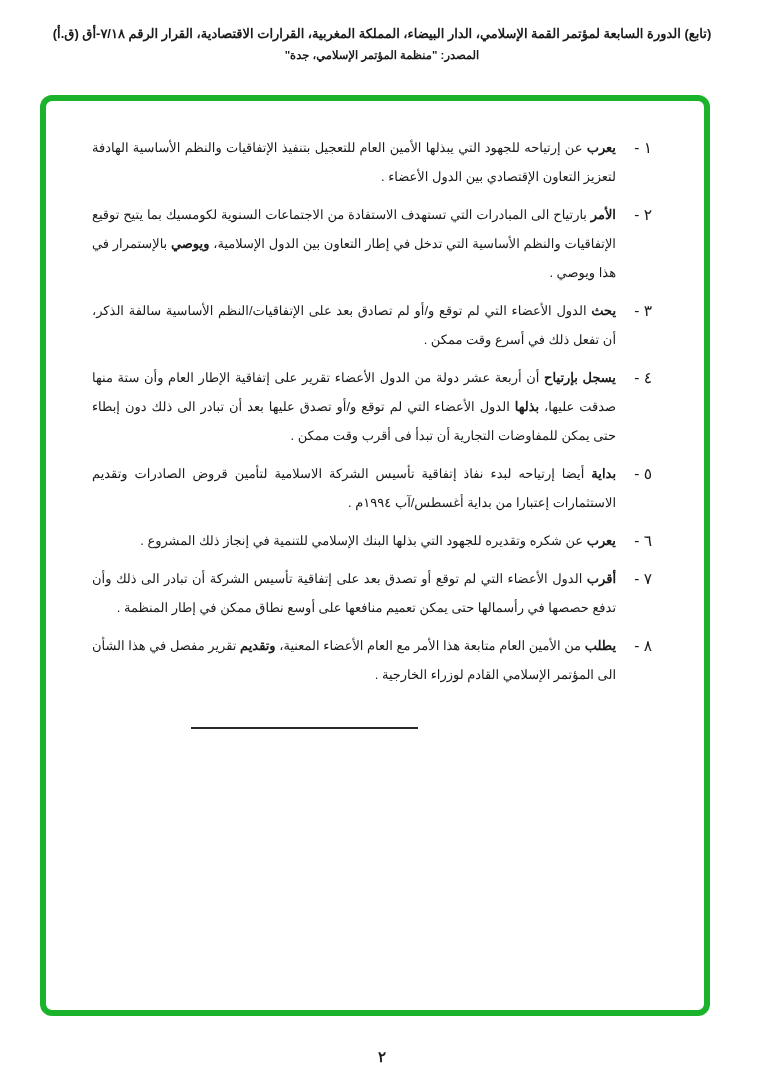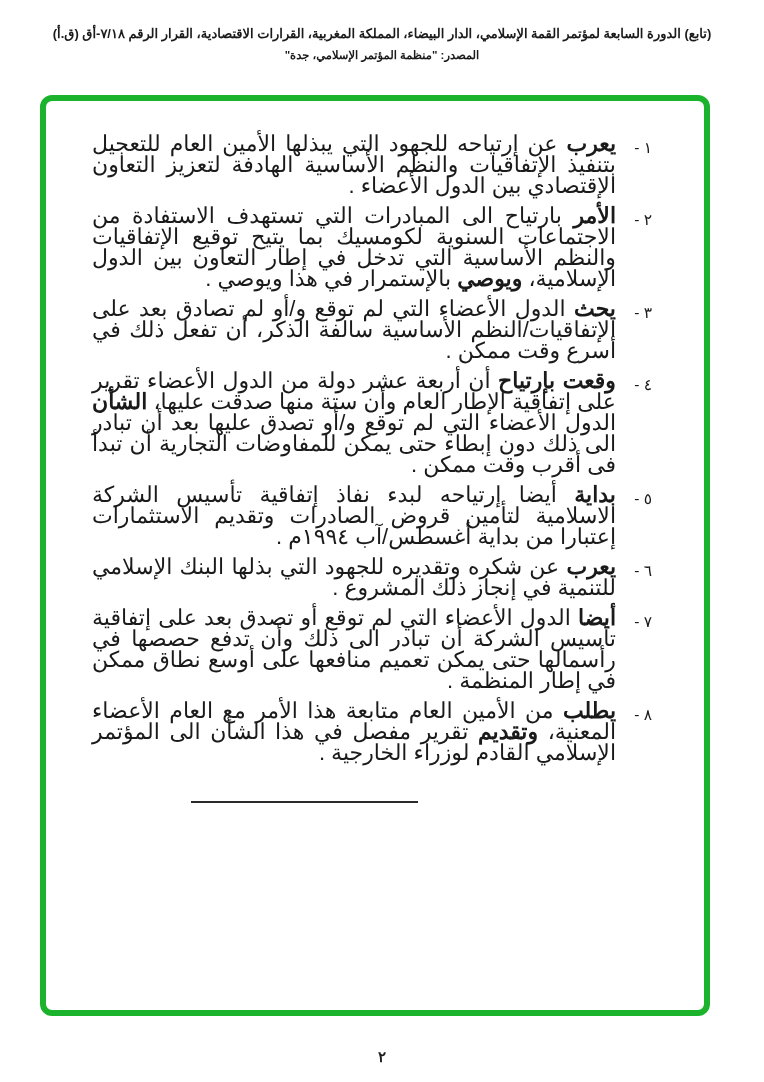--- a/index.html
+++ b/index.html
@@ -55,22 +55,22 @@
   .res-num {
     flex: 0 0 36px;
     font-size: 15.5px;
     line-height: 29px;
     font-weight: normal;
     color: #1a1a1a;
   }
   .res-text {
     flex: 1;
     margin: 0;
-    font-size: 22px;
-    line-height: 21px;
+    font-size: 13px;
+    line-height: 29px;
     text-align: justify;
     color: #1a1a1a;
   }
   .b { font-weight: bold; }
   .divider-line {
     width: 227px;
     height: 2px;
     background: #2a2a2a;
     margin: 38px 0 0 145px;
   }
@@ -107,36 +107,36 @@
     <p class="res-text"><span class="b">الأمر </span><span>بارتياح الى المبادرات التي تستهدف الاستفادة من الاجتماعات السنوية لكومسيك بما يتيح توقيع الإتفاقيات والنظم الأساسية التي تدخل في إطار التعاون بين الدول الإسلامية، </span><span class="b">ويوصي </span><span>بالإستمرار في هذا ويوصي .</span></p>
   </div>
 
   <div class="res-item">
     <span class="res-num">٣ -</span>
     <p class="res-text"><span class="b">يحث </span><span>الدول الأعضاء التي لم توقع و/أو لم تصادق بعد على الإتفاقيات/النظم الأساسية سالفة الذكر، أن تفعل ذلك في أسرع وقت ممكن .</span></p>
   </div>
 
   <div class="res-item">
     <span class="res-num">٤ -</span>
-    <p class="res-text"><span class="b">وقعت بإرتياح </span><span>أن أربعة عشر دولة من الدول الأعضاء تقرير على إتفاقية الإطار العام وأن ستة منها صدقت عليها، </span><span class="b">الشأن </span><span>الدول الأعضاء التي لم توقع و/أو تصدق عليها بعد أن تبادر الى ذلك دون إبطاء حتى يمكن للمفاوضات التجارية أن تبدأ فى أقرب وقت ممكن .</span></p>
+    <p class="res-text"><span class="b">يسجل بإرتياح </span><span>أن أربعة عشر دولة من الدول الأعضاء تقرير على إتفاقية الإطار العام وأن ستة منها صدقت عليها، </span><span class="b">بذلها </span><span>الدول الأعضاء التي لم توقع و/أو تصدق عليها بعد أن تبادر الى ذلك دون إبطاء حتى يمكن للمفاوضات التجارية أن تبدأ فى أقرب وقت ممكن .</span></p>
   </div>
 
   <div class="res-item">
     <span class="res-num">٥ -</span>
     <p class="res-text"><span class="b">بداية </span><span>أيضا إرتياحه لبدء نفاذ إتفاقية تأسيس الشركة الاسلامية لتأمين قروض الصادرات وتقديم الاستثمارات إعتبارا من بداية أغسطس/آب ١٩٩٤م .</span></p>
   </div>
 
   <div class="res-item">
     <span class="res-num">٦ -</span>
     <p class="res-text"><span class="b">يعرب </span><span>عن شكره وتقديره للجهود التي بذلها البنك الإسلامي للتنمية في إنجاز ذلك المشروع .</span></p>
   </div>
 
   <div class="res-item">
     <span class="res-num">٧ -</span>
-    <p class="res-text"><span class="b">أيضا </span><span>الدول الأعضاء التي لم توقع أو تصدق بعد على إتفاقية تأسيس الشركة أن تبادر الى ذلك وأن تدفع حصصها في رأسمالها حتى يمكن تعميم منافعها على أوسع نطاق ممكن في إطار المنظمة .</span></p>
+    <p class="res-text"><span class="b">أقرب </span><span>الدول الأعضاء التي لم توقع أو تصدق بعد على إتفاقية تأسيس الشركة أن تبادر الى ذلك وأن تدفع حصصها في رأسمالها حتى يمكن تعميم منافعها على أوسع نطاق ممكن في إطار المنظمة .</span></p>
   </div>
 
   <div class="res-item">
     <span class="res-num">٨ -</span>
     <p class="res-text"><span class="b">يطلب </span><span>من الأمين العام متابعة هذا الأمر مع العام الأعضاء المعنية، </span><span class="b">وتقديم </span><span>تقرير مفصل في هذا الشأن الى المؤتمر الإسلامي القادم لوزراء الخارجية .</span></p>
   </div>
 </div>
     <div class="divider-line"></div>
   </div>
 

